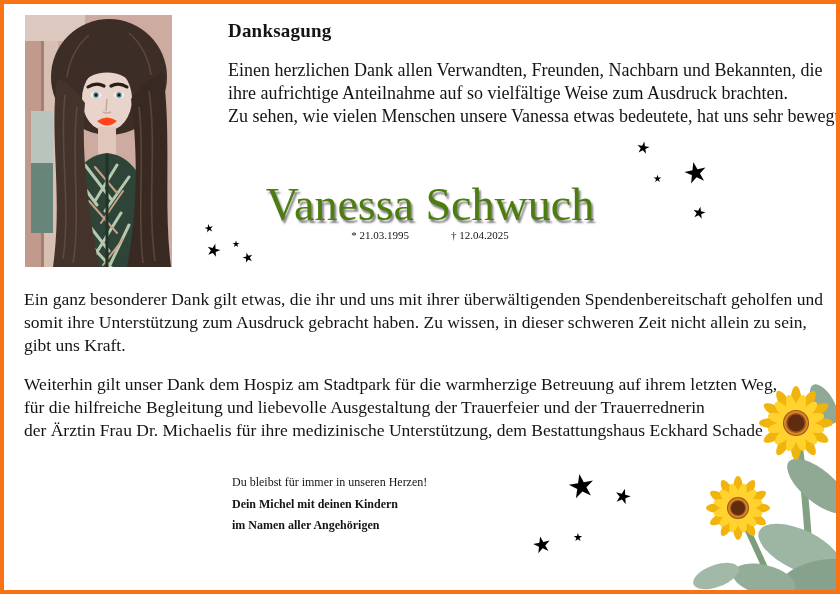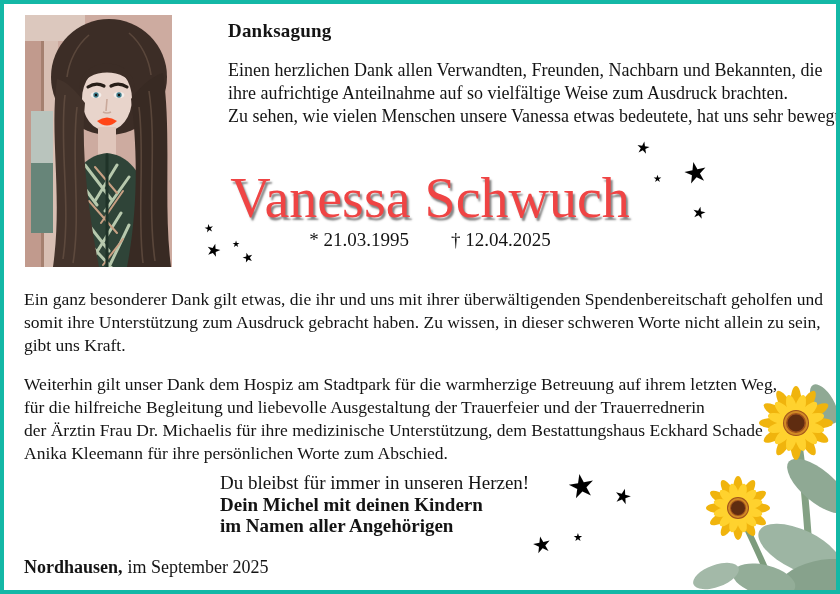--- a/index.html
+++ b/index.html
@@ -1,43 +1,43 @@
 <!DOCTYPE html>
 <html><head>
 <meta charset="utf-8">
 <style>
   html,body{margin:0;padding:0;background:#ffffff;}
   .card{
     position:relative;
     width:840px;height:594px;
     box-sizing:border-box;
-    border:4px solid #14b8a6;
+    border:4px solid #f97316;
     background:#fff;
     font-family:"Liberation Serif","DejaVu Serif",serif;
     color:#141414;
     overflow:hidden;
   }
   .abs{position:absolute;}
   .heading{left:224px;top:16px;font-size:19px;font-weight:bold;letter-spacing:.2px;}
   .intro{left:224px;top:55px;font-size:18px;line-height:23px;white-space:nowrap;}
   .name{
-    left:186px;top:162px;width:480px;text-align:center;
-    font-size:56px;font-weight:normal;color:#ef4444;
+    left:186px;top:174px;width:480px;text-align:center;
+    font-size:46px;font-weight:normal;color:#4d7c0f;
     text-shadow:2px 3px 2px rgba(110,110,110,.85);
     white-space:nowrap;
   }
   .dates{
     left:186px;top:225px;width:480px;
     display:flex;justify-content:center;gap:42px;
-    font-size:19px;
+    font-size:11px;
   }
   .para{left:20px;font-size:17.5px;line-height:23px;white-space:nowrap;}
   .p-thanks{top:284px;}
   .p-hospiz{top:369px;}
-  .closing{left:216px;top:468px;font-size:19px;line-height:21.5px;white-space:nowrap;}
+  .closing{left:228px;top:468px;font-size:12px;line-height:21.5px;white-space:nowrap;}
   .closing .bold{font-weight:bold;}
   .dateline{left:20px;top:553px;font-size:18px;white-space:nowrap;}
   .dateline .place{font-weight:bold;}
   .dateline .rest{margin-left:5px;}
   .star{
     position:absolute;color:#000;line-height:1;display:block;
     transform-origin:center;user-select:none;
   }
   .photo-wrap{left:21px;top:11px;width:147px;height:252px;}
   .sunflower-wrap{right:0;bottom:0;width:170px;height:222px;}
@@ -111,40 +111,36 @@
   </div>
 
   <div class="abs name">Vanessa Schwuch</div>
   <div class="abs dates">
     <span>* 21.03.1995</span>
     <span>† 12.04.2025</span>
   </div>
 
   <div class="abs para p-thanks">
     <div>Ein ganz besonderer Dank gilt etwas, die ihr und uns mit ihrer überwältigenden Spendenbereitschaft geholfen und</div>
-    <div>somit ihre Unterstützung zum Ausdruck gebracht haben. Zu wissen, in dieser schweren Worte nicht allein zu sein,</div>
+    <div>somit ihre Unterstützung zum Ausdruck gebracht haben. Zu wissen, in dieser schweren Zeit nicht allein zu sein,</div>
     <div>gibt uns Kraft.</div>
   </div>
 
   <div class="abs para p-hospiz">
     <div>Weiterhin gilt unser Dank dem Hospiz am Stadtpark für die warmherzige Betreuung auf ihrem letzten Weg,</div>
     <div>für die hilfreiche Begleitung und liebevolle Ausgestaltung der Trauerfeier und der Trauerrednerin</div>
     <div>der Ärztin Frau Dr. Michaelis für ihre medizinische Unterstützung, dem Bestattungshaus Eckhard Schade</div>
-    <div>Anika Kleemann für ihre persönlichen Worte zum Abschied.</div>
   </div>
 
   <div class="abs closing">
     <div>Du bleibst für immer in unseren Herzen!</div>
     <div class="bold">Dein Michel mit deinen Kindern</div>
     <div class="bold">im Namen aller Angehörigen</div>
   </div>
 
-  <div class="abs dateline">
-    <span class="place">Nordhausen,</span><span class="rest">im September 2025</span>
-  </div>
 
   <span class="star" style="left:200px;top:219px;font-size:11px;transform:rotate(-10deg)">★</span>
   <span class="star" style="left:202px;top:238px;font-size:17px;transform:rotate(15deg)">★</span>
   <span class="star" style="left:228px;top:236px;font-size:9px">★</span>
   <span class="star" style="left:238px;top:247px;font-size:13px;transform:rotate(-15deg)">★</span>
 
   <span class="star" style="left:632px;top:136px;font-size:16px;transform:rotate(10deg)">★</span>
   <span class="star" style="left:649px;top:170px;font-size:10px">★</span>
   <span class="star" style="left:679px;top:155px;font-size:28px;transform:rotate(-12deg)">★</span>
   <span class="star" style="left:688px;top:201px;font-size:16px;transform:rotate(12deg)">★</span>

